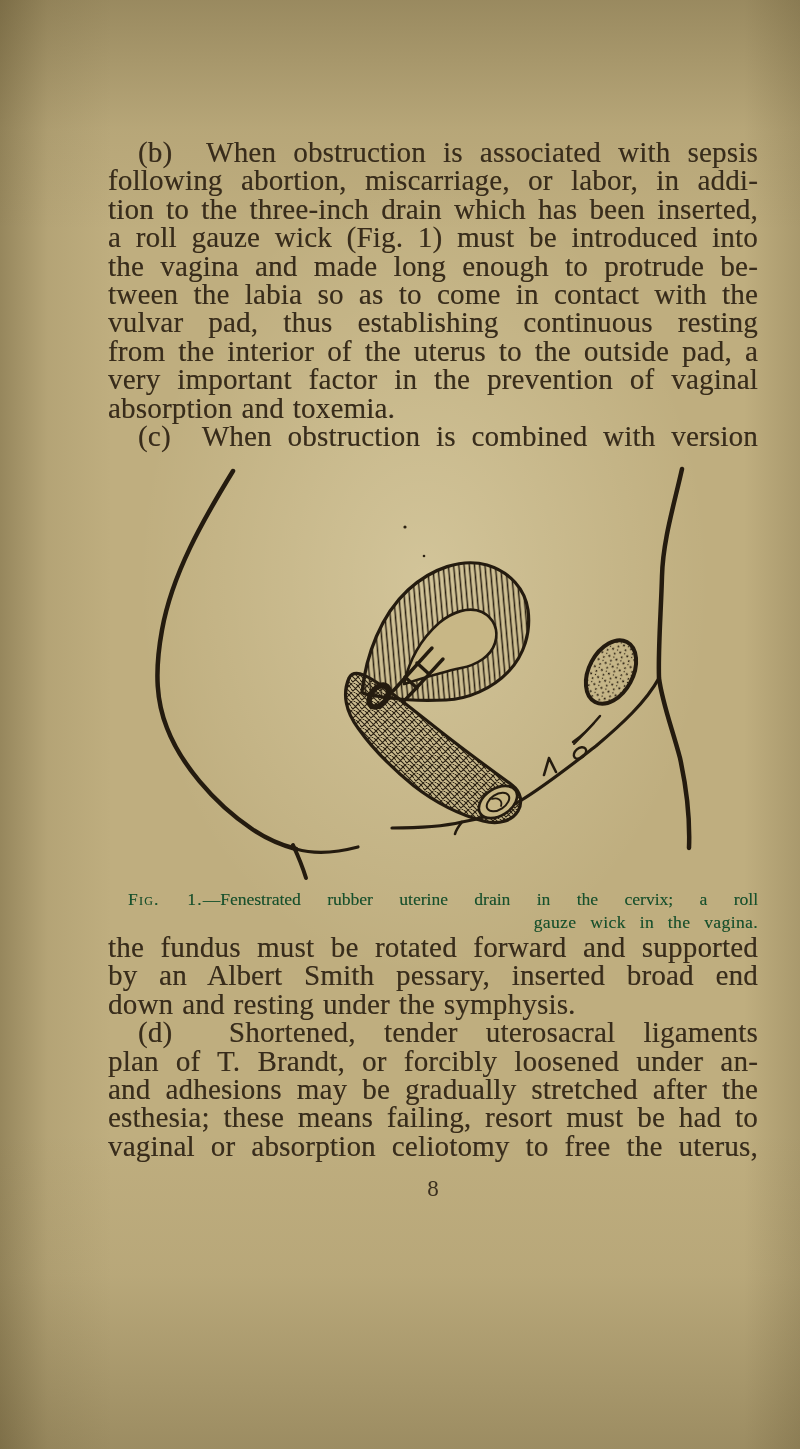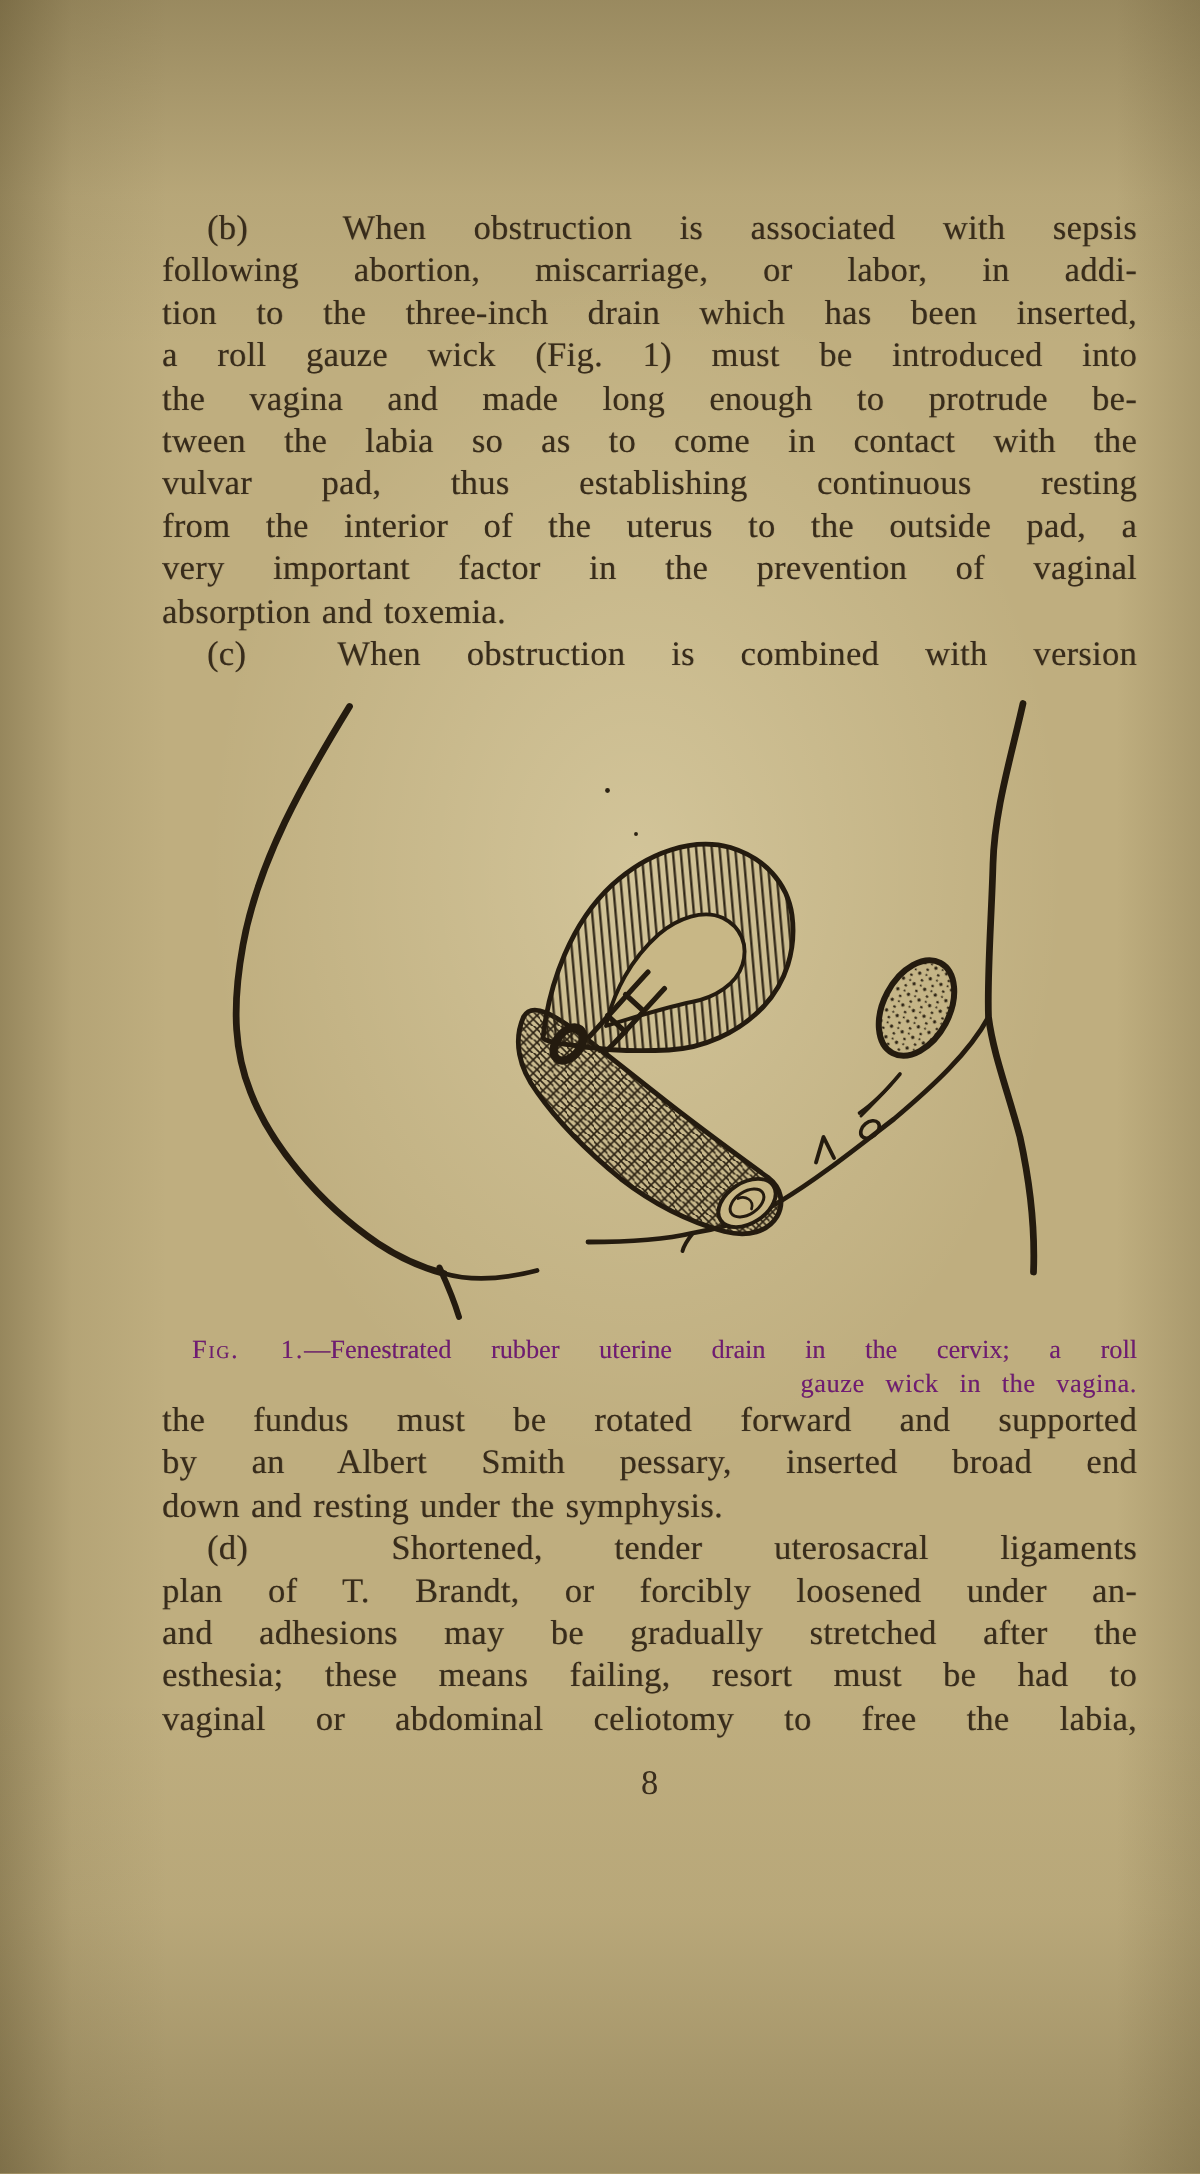--- a/index.html
+++ b/index.html
@@ -10,30 +10,30 @@
       linear-gradient(180deg, rgba(56,44,14,0.28) 0%, rgba(56,44,14,0.06) 9%, rgba(56,44,14,0) 16%),
       linear-gradient(0deg, rgba(56,44,14,0.26) 0%, rgba(56,44,14,0.05) 12%, rgba(56,44,14,0) 22%),
       linear-gradient(90deg, rgba(56,44,14,0.30) 0%, rgba(56,44,14,0.08) 6%, rgba(56,44,14,0) 14%),
       linear-gradient(270deg, rgba(56,44,14,0.16) 0%, rgba(56,44,14,0) 7%),
       #bfae7f;
     font-family:"Liberation Serif","DejaVu Serif",serif;
     color:#382c1b;
   }
   .textblock{
     position:absolute;left:108px;width:650px;
-    font-size:23px;line-height:28.4px;
+    font-size:29px;line-height:28.4px;
     letter-spacing:0.2px;word-spacing:1.5px;
     text-shadow:0.3px 0.3px 0.5px rgba(46,35,20,0.45);
   }
   .line{text-align:justify;text-align-last:justify;}
   .line.noj{text-align:center;text-align-last:left;}
   .line.indent{text-indent:30px;}
   .caption{
     position:absolute;left:108px;width:650px;top:888px;
-    font-size:17.5px;line-height:23px;color:#701a75;
+    font-size:17.5px;line-height:23px;color:#14532d;
     text-shadow:0.2px 0.2px 0.4px rgba(46,35,20,0.4);
   }
   .cap-line1{text-align:justify;text-align-last:justify;text-indent:20px;}
   .cap-line2{text-align:right;word-spacing:9px;letter-spacing:0.4px;}
   .smallcaps{font-variant:small-caps;letter-spacing:1.2px;}
   .pagenum{
     position:absolute;left:108px;width:650px;top:1176px;
     font-size:23px;text-align:center;color:#3a2e1d;
   }
   .figure-svg{position:absolute;left:0;top:0;pointer-events:none;}
@@ -114,16 +114,16 @@
 </div>
 
 <div class="textblock" style="top:933px">
   <div class="line">the fundus must be rotated forward and supported</div>
   <div class="line">by an Albert Smith pessary, inserted broad end</div>
   <div class="line noj">down and resting under the symphysis.</div>
   <div class="line indent">(d)&nbsp; Shortened, tender uterosacral ligaments</div>
   <div class="line">plan of T. Brandt, or forcibly loosened under an-</div>
   <div class="line">and adhesions may be gradually stretched after the</div>
   <div class="line">esthesia; these means failing, resort must be had to</div>
-  <div class="line">vaginal or abdominal celiotomy to free the labia,</div>
+  <div class="line">vaginal or absorption celiotomy to free the uterus,</div>
 </div>
 
 <div class="pagenum">8</div>
 
 </body></html>

